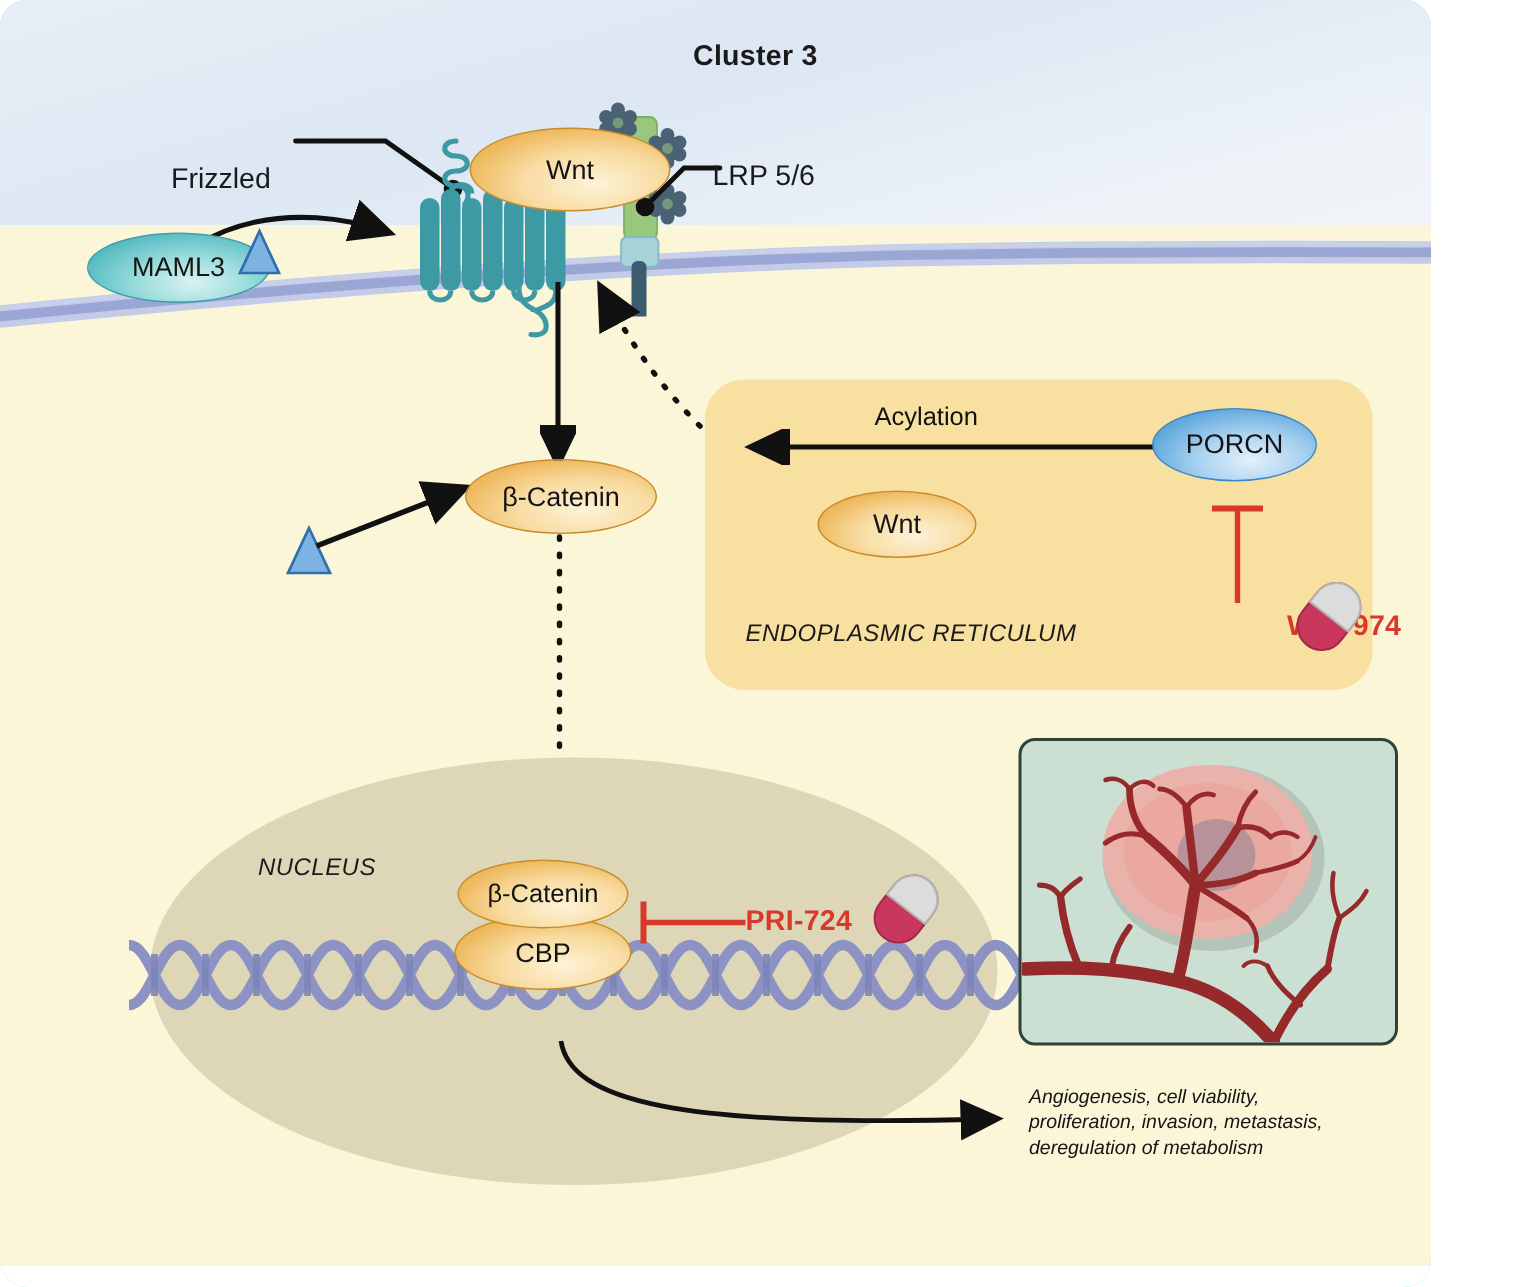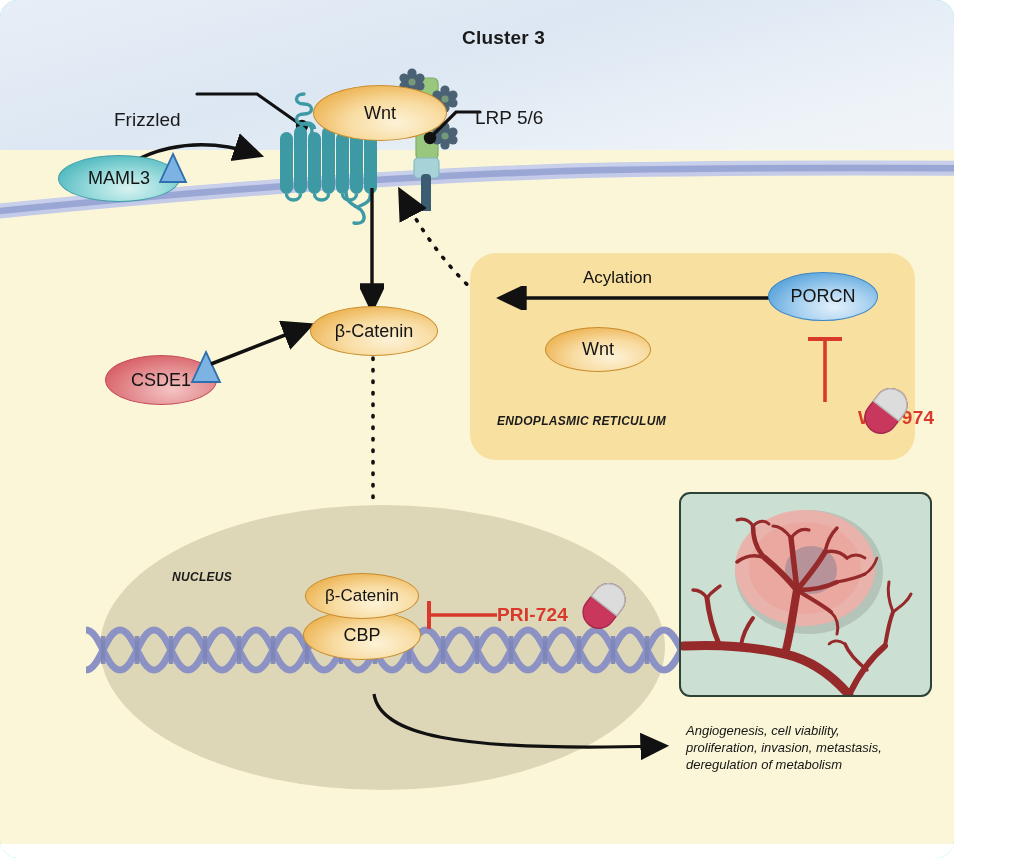--- a/index.html
+++ b/index.html
@@ -13,21 +13,21 @@
   .extracell{left:0;top:0;width:1026px;height:215px;
      background:linear-gradient(165deg,#e8eef6 0%,#dce7f3 35%,#eef3f8 70%,#f4f7fb 100%);}
   .cytoplasm{left:0;top:150px;width:1026px;height:700px;background:#fbf6d8;}
   .bottomedge{left:0;top:844px;width:1026px;height:14px;background:#ffffff;}
 
   
   .title{font-weight:bold;font-size:19px;color:#1a1a1a;letter-spacing:.2px;}
   .lbl{font-size:19px;color:#1a1a1a;}
   .lbl-sm{font-size:17px;color:#111;}
   .protein-label{font-size:18px;color:#141414;white-space:nowrap;}
-  .organelle{font-style:italic;font-weight:bold;font-size:12px;color:#1a1a1a;letter-spacing:.3px;}
+  .organelle{font-style:italic;font-weight:normal;font-size:16px;color:#1a1a1a;letter-spacing:.3px;}
   .drug{font-weight:bold;font-size:19px;color:#d8392b;letter-spacing:.2px;white-space:nowrap;}
   .outcomes{font-style:italic;font-size:13px;color:#141414;line-height:1.32;}
 
   
   .legend{left:707px;top:25px;width:271px;height:47px;background:#f2f5f9;
       border:1.6px solid #5c5c5c;display:flex;align-items:center;gap:12px;padding-left:14px;box-sizing:border-box;}
   .legend-text{font-size:18.5px;color:#141414;}
 
   
   .oval{border-radius:50%;display:flex;align-items:center;justify-content:center;}
@@ -223,23 +223,20 @@
     <path d="M8,13 L42,13" stroke="#d8392b" stroke-width="4" fill="none"></path>
   </svg>
   <div class="abs drug" style="left:830px;top:407px;margin-left:28px;">WNT974</div>
   <svg class="abs" style="left:860px;top:383px;" width="52" height="56" viewBox="0 0 52 56">
     <g transform="rotate(38 26 28)">
       <rect x="10" y="4" width="32" height="48" rx="16" fill="#c9375d" stroke="#a32a4b" stroke-width="1.4"></rect>
       <path d="M10,20 L10,20 A16,16 0 0,1 26,4 L26,4 A16,16 0 0,1 42,20 L42,28 L10,28 Z" fill="#dcdcdc" stroke="#b5b5b5" stroke-width="1.4"></path>
     </g>
   </svg>
 
-  <div class="abs oval ov-red" style="left:105px;top:355px;width:110px;height:48px;">
-    <span class="protein-label">CSDE1</span>
-  </div>
   <span class="abs" style="left:190px;top:350px;">
     <svg width="32" height="34" viewBox="0 0 32 34">
       <polygon points="16,2 30,32 2,32" fill="#7db3e3" stroke="#2f6fad" stroke-width="1.8"></polygon>
     </svg>
   </span>
 
   <svg class="abs" style="left:207px;top:318px;" width="110" height="52" viewBox="0 0 110 52">
     <defs>
       <marker id="ar5" markerWidth="9" markerHeight="9" refX="5.5" refY="4.3" orient="auto">
         <path d="M0,0 L9,4.3 L0,8.6 z" fill="#111"></path>

